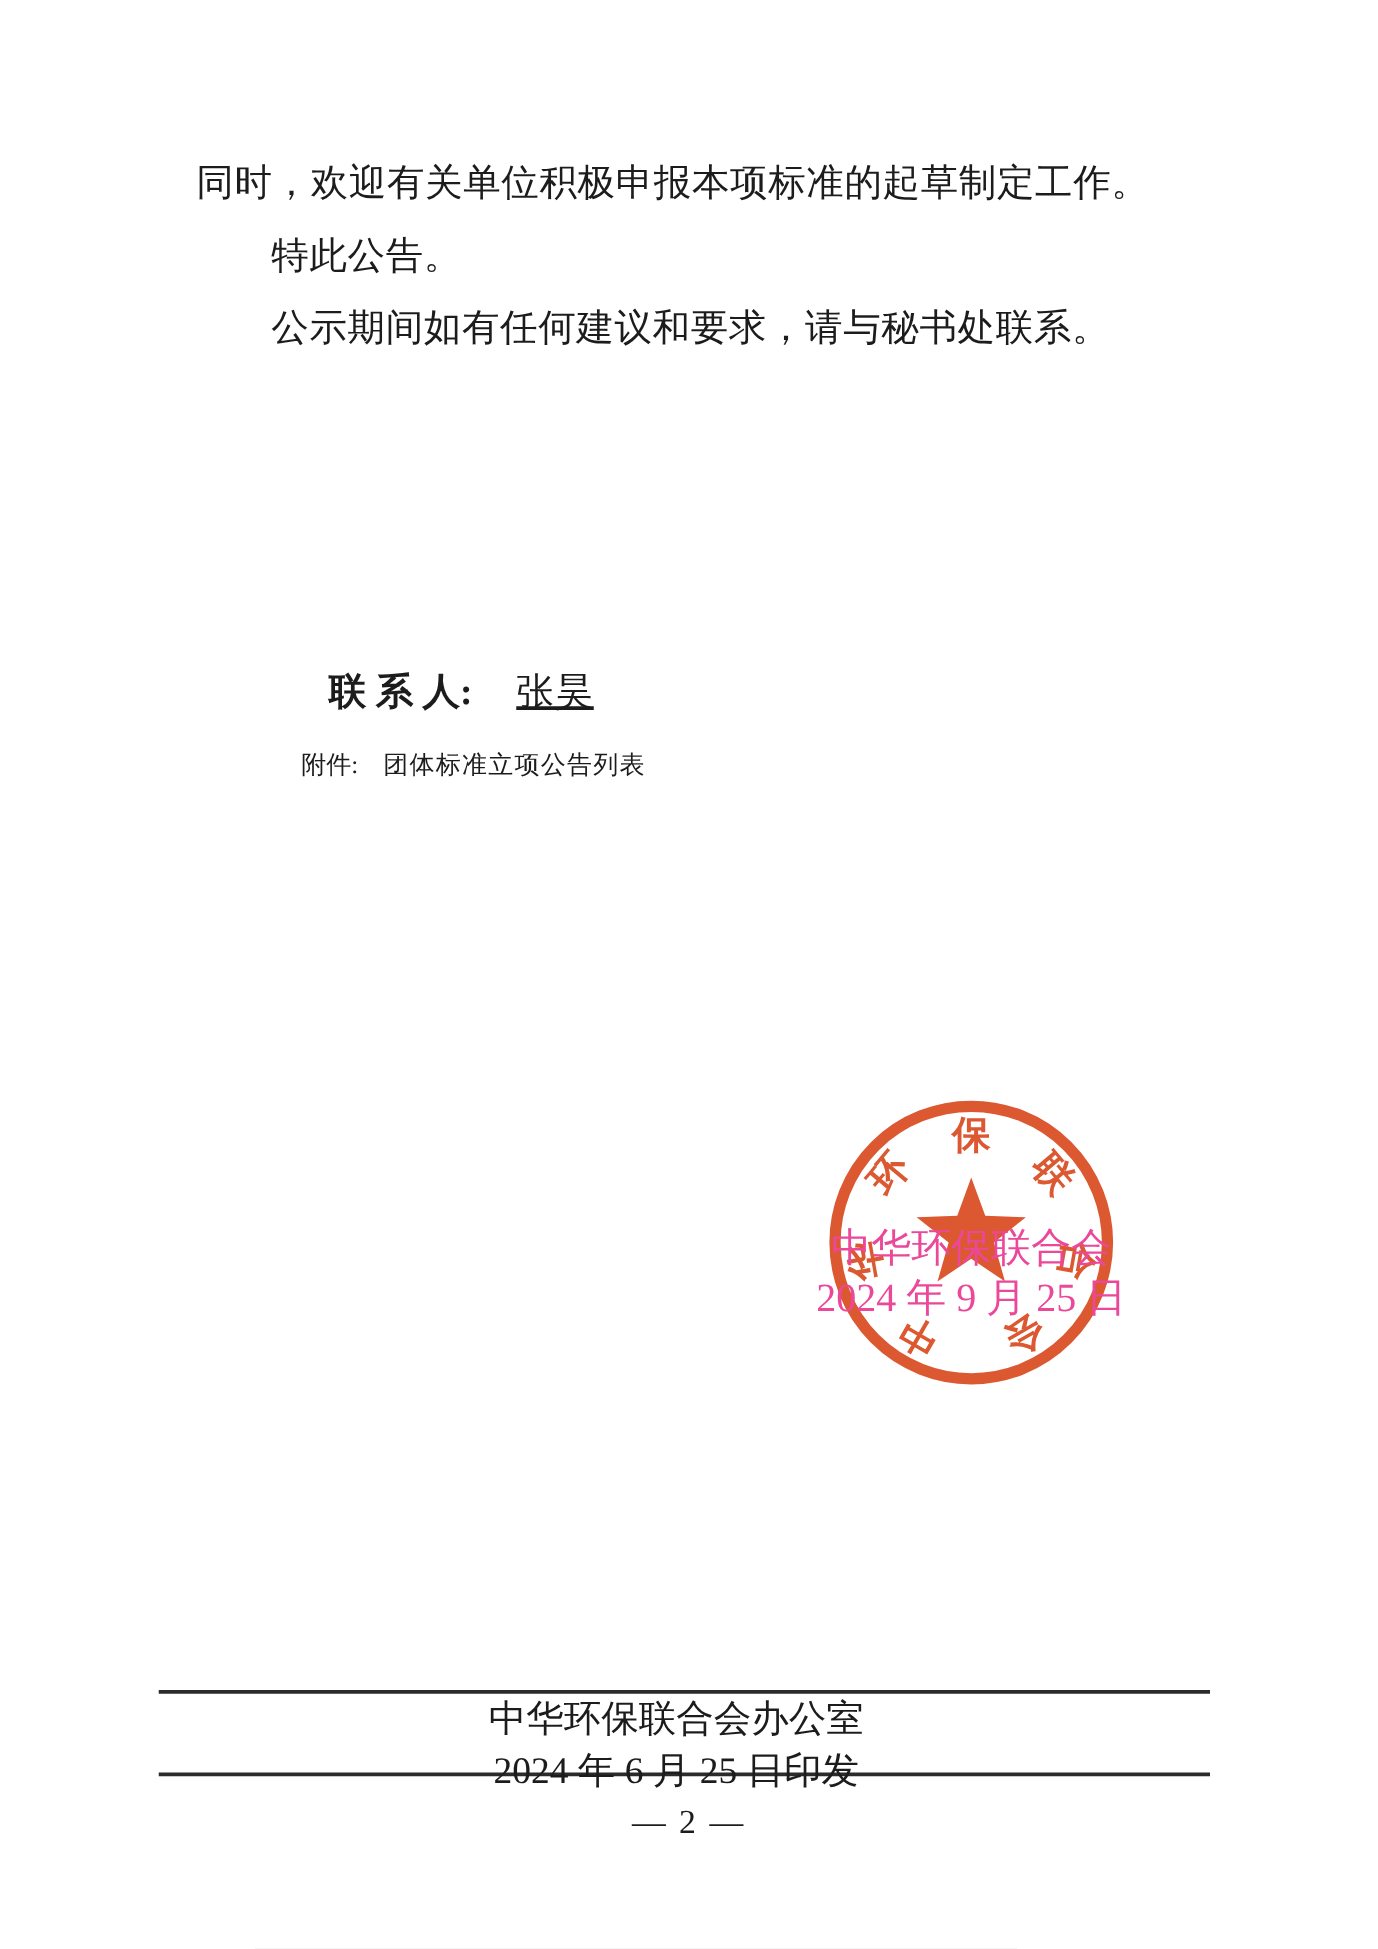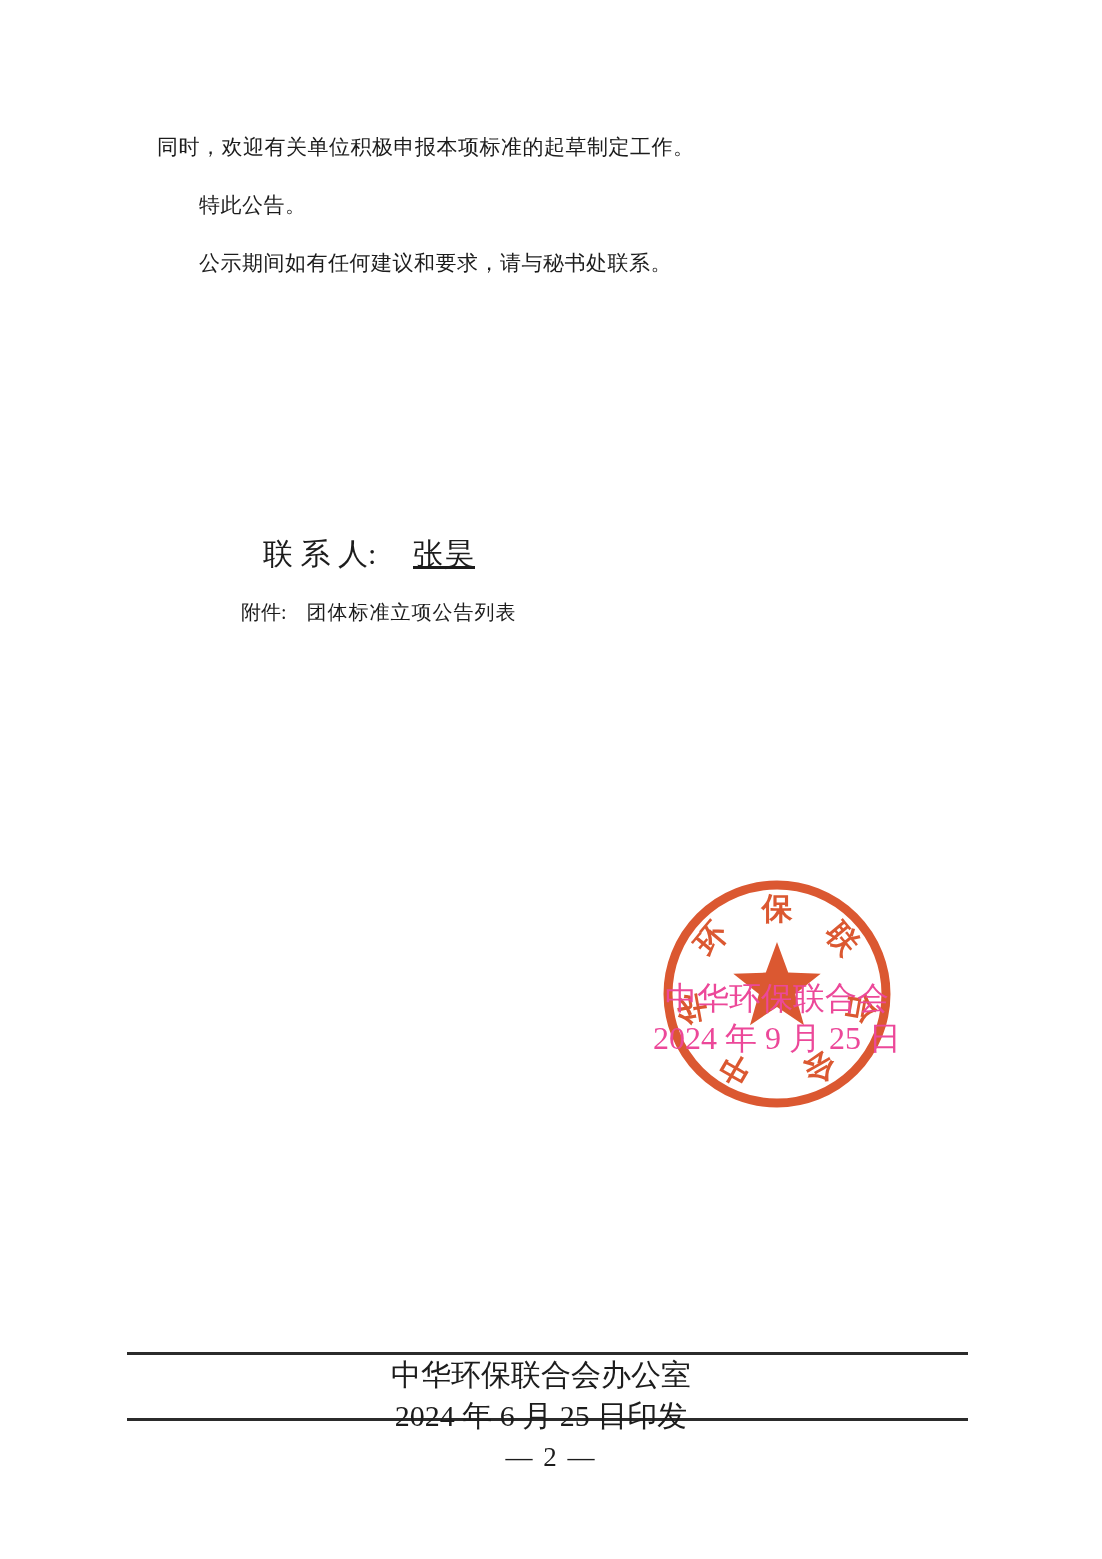--- a/index.html
+++ b/index.html
@@ -17,41 +17,42 @@
     font-family: "Liberation Serif", "DejaVu Serif", serif;
     color: #1c1c1c;
   }
 
   
   .body-text {
     position: absolute;
     left: 157px;
     top: 118px;
     width: 765px;
-    font-size: 21px;
+    font-size: 30px;
     line-height: 58px;
     letter-spacing: 0.5px;
   }
   .para { margin: 0; text-indent: 2em; white-space: nowrap; }
   .para.no-indent { text-indent: 0; }
 
   
   .contact-block {
     position: absolute;
     left: 218px;
     top: 354px;
     font-size: 30px;
     line-height: 57px;
     white-space: pre;
   }
   .contact-row { height: 57px; }
   .contact-label {
     display: inline-block;
     min-width: 128px;
     white-space: pre;
+    font-weight: bold;
   }
   .contact-value {
     display: inline-block;
     margin-left: 22px;
     white-space: pre;
     letter-spacing: 1px;
     text-decoration: underline;
   }
 
   

